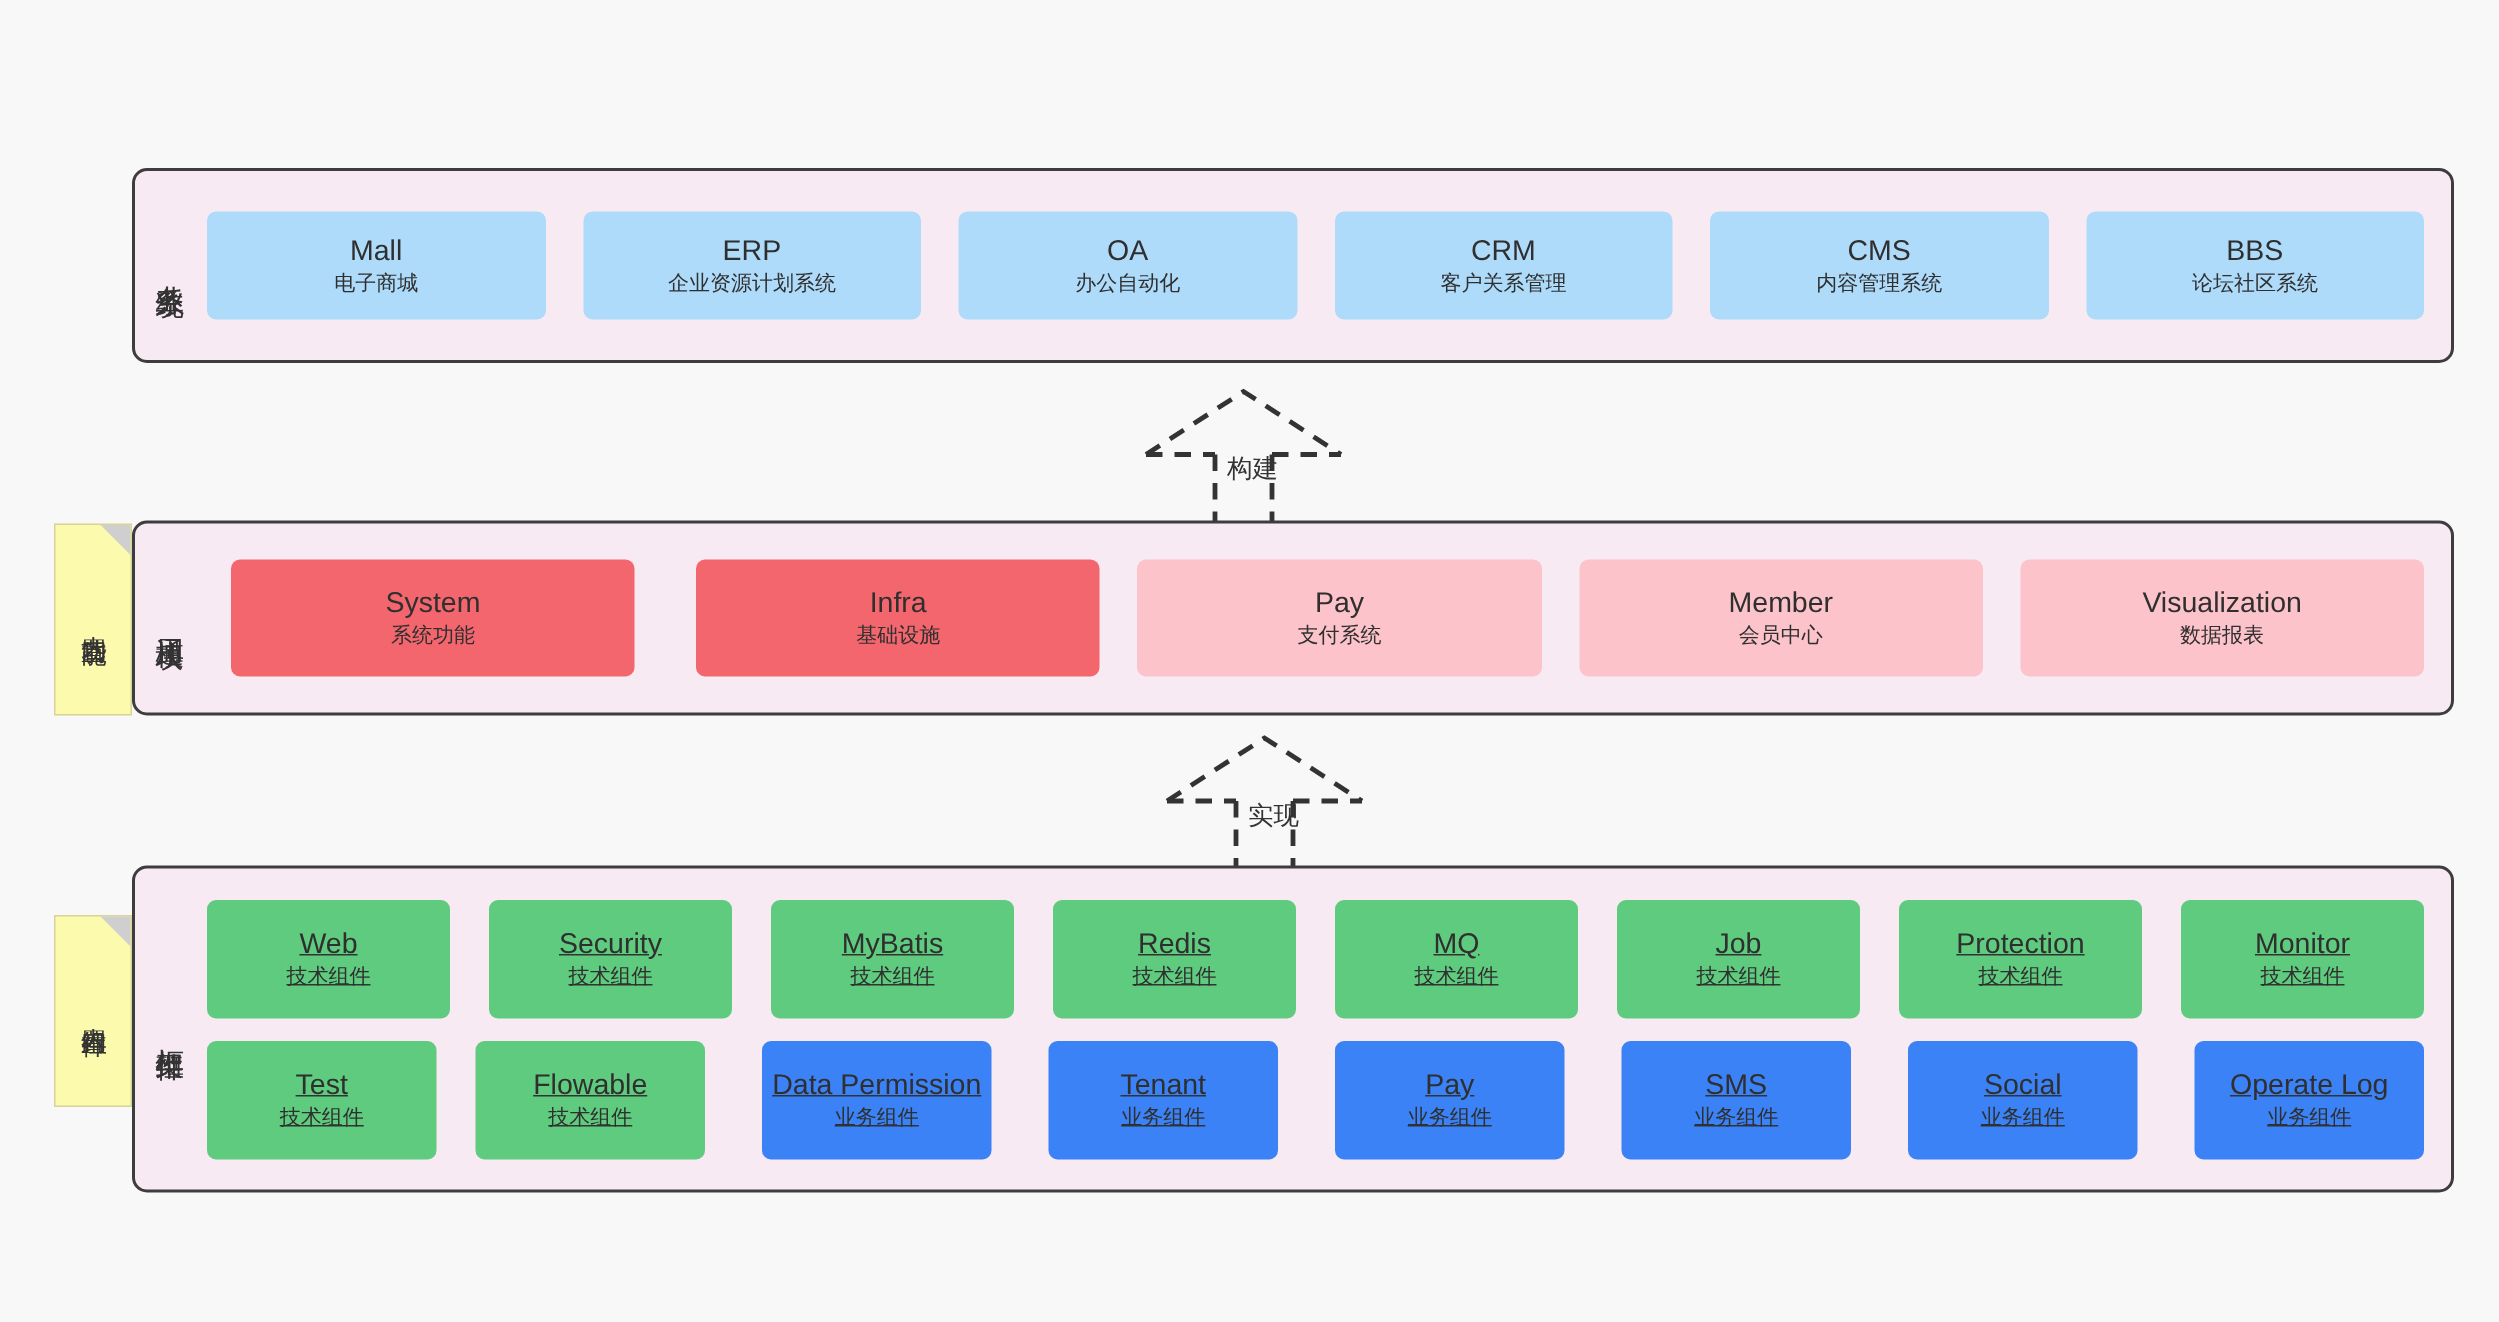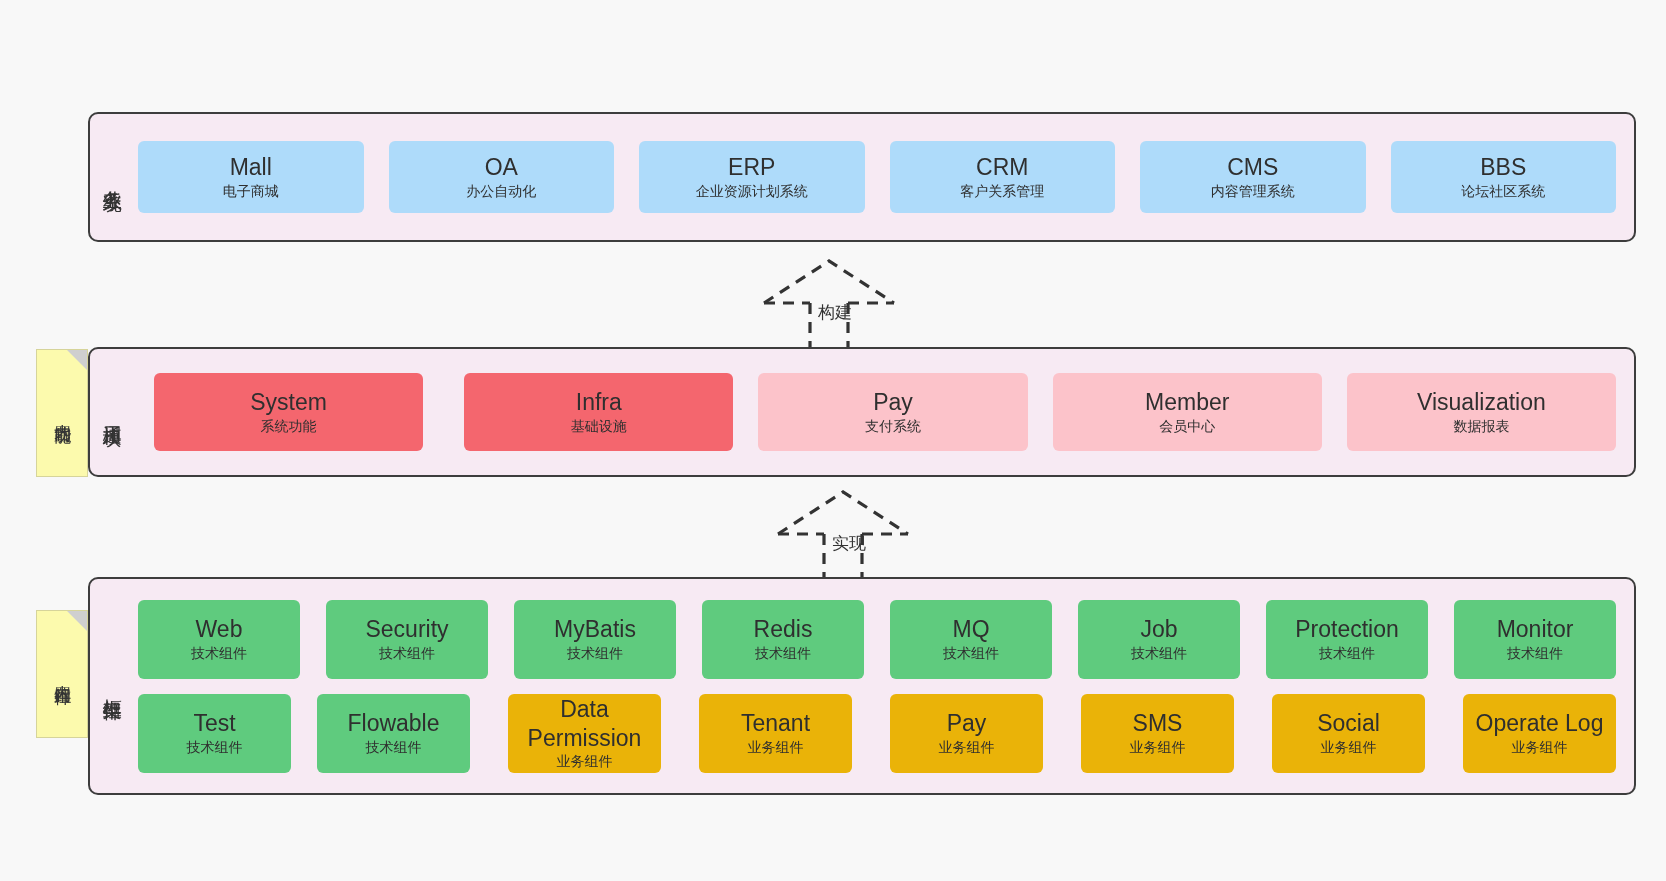--- a/index.html
+++ b/index.html
@@ -69,29 +69,29 @@
     display: flex;
     flex-direction: column;
     align-items: center;
     justify-content: center;
     text-align: center;
     line-height: 1.28;
     box-sizing: border-box;
     padding: 4px 6px;
     color: #2f2f2f;
   }
-  .cell .t1 { font-size: 23px; text-align: center; }
+  .cell .t1 { font-size: 19px; text-align: center; }
   .cell .t2 { font-size: 14px; }
 
   
   .c-blue        { background: #aedbfa; }
   .c-red         { background: #f4666e; margin-left: 16px; }
   .c-pink        { background: #fcc3ca; }
   .c-green       { background: #5fcb7e; }
-  .c-green-light { background: #eab308; margin-left: 12px; }
+  .c-green-light { background: #3b82f6; margin-left: 12px; }
 
   
   #layer-business {
     left: 88px;
     top: 112px;
     width: 1548px;
     height: 130px;
   }
   #layer-business .cell { height: 72px; }
 
@@ -106,21 +106,21 @@
 
   
   #layer-framework {
     left: 88px;
     top: 577px;
     width: 1548px;
     height: 218px;
   }
   #layer-framework .cell { height: 79px; }
   #layer-framework .cells { gap: 15px; }
-  #layer-framework .cell-row { gap: 26px; }
+  #layer-framework .cell-row { gap: 26px; text-decoration: underline; }
 
   
   .note {
     position: absolute;
     width: 52px;
     background: #fcfaad;
     border: 1px solid #d6d49a;
     box-sizing: border-box;
     display: flex;
     align-items: center;
@@ -175,26 +175,26 @@
 
   <div class="layer" id="layer-business">
     <div class="layer-label">业务系统</div>
     <div class="cells">
       <div class="cell-row">
         <div class="cell c-blue">
           <span class="t1">Mall</span>
           <span class="t2">电子商城</span>
         </div>
         <div class="cell c-blue">
+          <span class="t1">ERP</span>
+          <span class="t2">企业资源计划系统</span>
+        </div>
+        <div class="cell c-blue">
           <span class="t1">OA</span>
           <span class="t2">办公自动化</span>
-        </div>
-        <div class="cell c-blue">
-          <span class="t1">ERP</span>
-          <span class="t2">企业资源计划系统</span>
         </div>
         <div class="cell c-blue">
           <span class="t1">CRM</span>
           <span class="t2">客户关系管理</span>
         </div>
         <div class="cell c-blue">
           <span class="t1">CMS</span>
           <span class="t2">内容管理系统</span>
         </div>
         <div class="cell c-blue">

